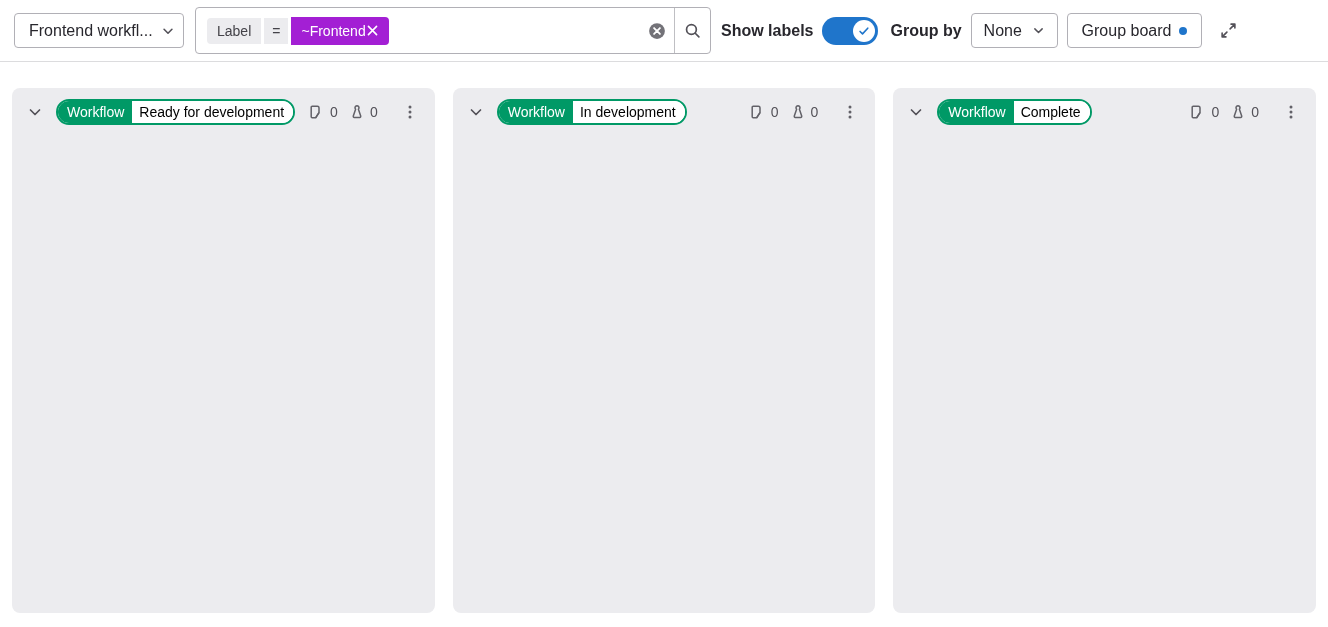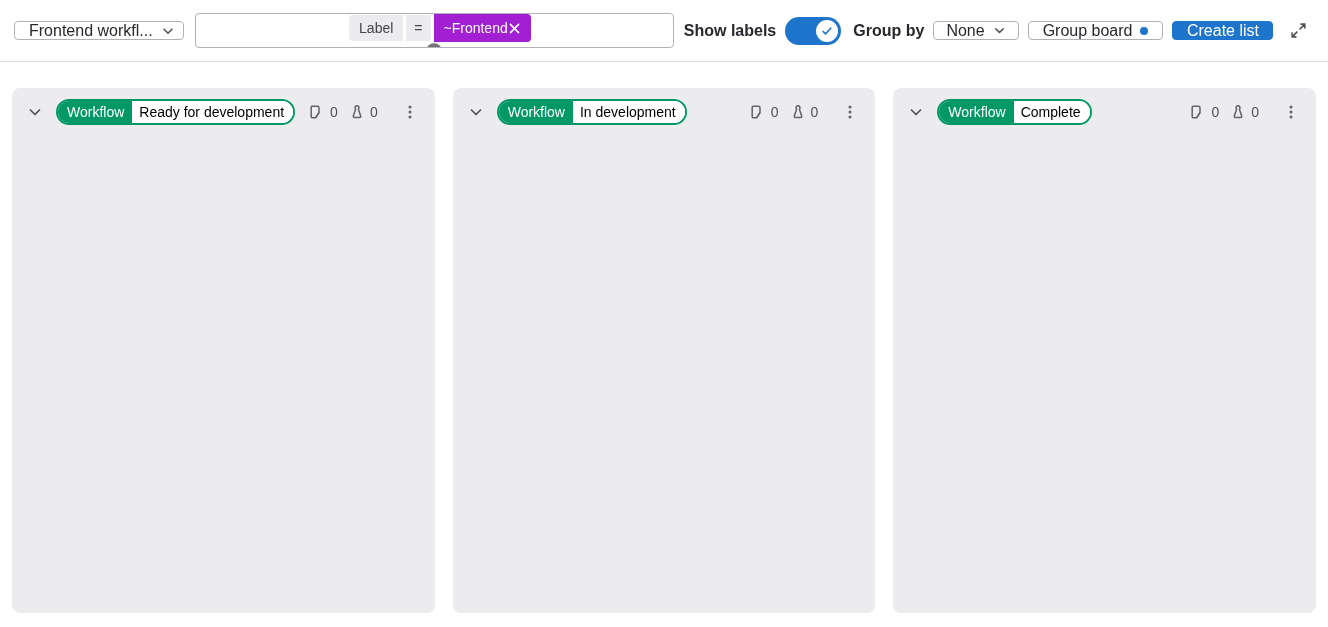--- a/index.html
+++ b/index.html
@@ -3,28 +3,28 @@
 <meta charset="utf-8">
 <style>
   * { margin:0; padding:0; box-sizing:border-box; }
   html,body { width:1328px; height:627px; background:#fff;
     font-family:"Liberation Sans", sans-serif; color:#28272d; overflow:hidden; }
 
   
   .toolbar { display:flex; align-items:center; height:62px; padding:0 14px;
     border-bottom:1px solid #dcdcde; background:#fff; }
   .btn { display:inline-flex; align-items:center; justify-content:center; gap:8px;
-    height:19px; border:1px solid #b1b0b6; border-radius:4px; background:#fff;
+    height:35px; border:1px solid #b1b0b6; border-radius:4px; background:#fff;
     font-size:16px; color:#28272d; padding:0 14px; cursor:pointer; white-space:nowrap; }
   .btn-primary { background:#1f75cb; border-color:#1f75cb; color:#fff; }
 
   .board-switcher { width:170px; justify-content:space-between; margin-right:11px; }
 
-  .filter-bar { display:flex; align-items:center; width:516px; height:35px;
-    border:1px solid #b1b0b6; border-radius:4px; background:#fff; overflow:hidden;flex-direction:column; }
+  .filter-bar { display:flex; align-items:center; width:516px; height:47px;
+    border:1px solid #b1b0b6; border-radius:4px; background:#fff; overflow:hidden; }
   .filter-tokens { display:flex; align-items:center; flex:1; padding-left:11px; gap:3px; }
   .token-seg { display:inline-flex; align-items:center; height:26px; padding:0 10px;
     background:#ececef; font-size:14px; color:#434248; }
   .token-key { border-radius:4px 0 0 4px; }
   .token-op  { border-radius:0; padding:0 8px; }
   .token-value { height:28px; border-radius:0 4px 4px 0; color:#fff; gap:0; }
   .token-value .close-x { display:inline-flex; cursor:pointer; }
 
   .filter-clear { display:flex; align-items:center; justify-content:center;
     width:34px; height:100%; cursor:pointer; }
@@ -128,23 +128,20 @@
           <path d="M3.5 6l4.5 4.5L12.5 6" fill="none" stroke="#535158" stroke-width="1.8" stroke-linecap="round" stroke-linejoin="round"></path>
         </svg>
     </span>
   </button>
 
   <button class="btn edit-board">
     <span>Group board</span>
     <span class="dot"></span>
   </button>
 
-  <button class="btn btn-primary create-list">
-    <span>Create list</span>
-  </button>
 
   <button class="expand-btn">
     <span>
       <svg width="17" height="17" viewBox="0 0 16 16" fill="none" stroke="#535158" stroke-width="1.5" stroke-linecap="round" stroke-linejoin="round">
         <path d="M9.5 6.5L14 2M14 2h-3.6M14 2v3.6"></path>
         <path d="M6.5 9.5L2 14M2 14h3.6M2 14v-3.6"></path>
       </svg>
     </span>
   </button>
 </div>

